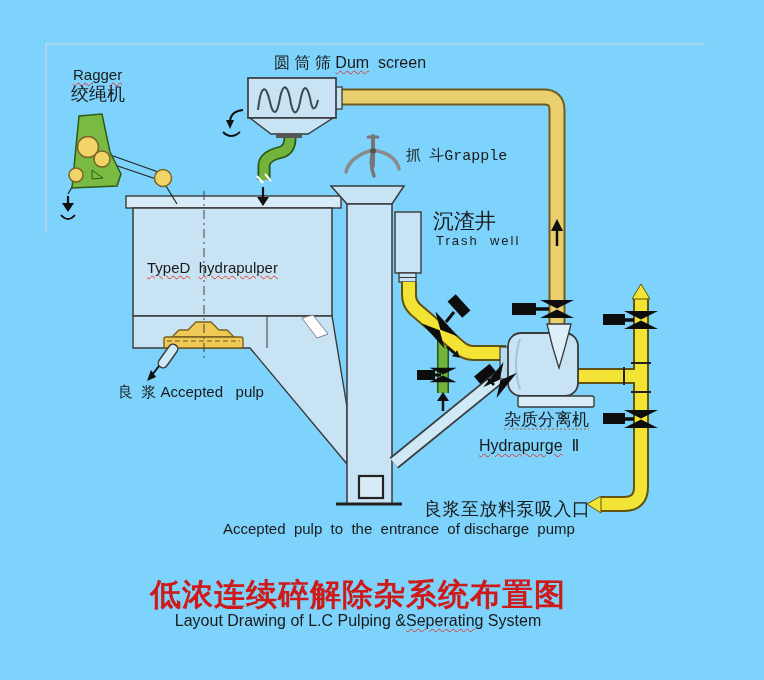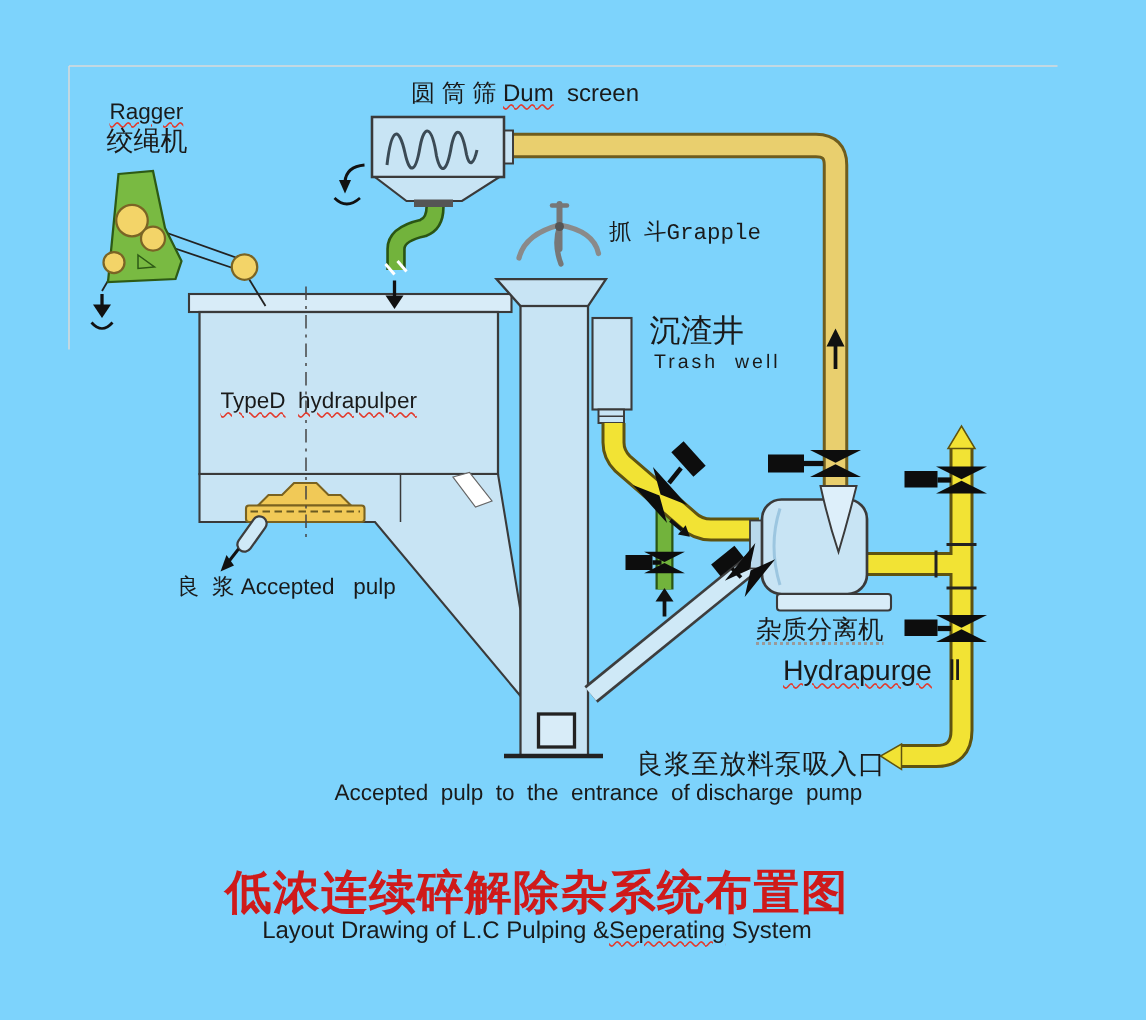--- a/index.html
+++ b/index.html
@@ -211,21 +211,21 @@
 <div class="lbl" style="left:406px;top:146px;font-size:15px;"><span>抓  斗</span><span class="mono">Grapple</span></div>
 
 <div class="lbl" style="left:433px;top:209px;font-size:21px;"><span>沉渣井</span></div>
 <div class="lbl" style="left:436px;top:234px;font-size:13px;letter-spacing:2px;"><span>Trash  well</span></div>
 
 <div class="lbl" style="left:118px;top:383px;font-size:15px;"><span>良  浆 </span><span>Accepted   pulp</span></div>
 
 <div class="lbl" style="left:147px;top:259px;font-size:15px;"><span class="sp">TypeD</span><span>  </span><span class="sp">hydrapulper</span></div>
 
 <div class="lbl" style="left:504px;top:410px;font-size:17px;"><span class="b spg">杂质分离机</span></div>
-<div class="lbl" style="left:522px;top:437px;font-size:19px;"><span class="sp">Hydrapurge</span><span>  Ⅱ</span></div>
+<div class="lbl" style="left:479px;top:437px;font-size:16px;"><span class="sp">Hydrapurge</span><span>  Ⅱ</span></div>
 
 <div class="lbl" style="left:401px;top:499px;font-size:18px;letter-spacing:0.5px;margin-left:23px;"><span class="b">良浆至放料泵吸入口</span></div>
 <div class="lbl" style="left:223px;top:520px;font-size:15px;"><span>Accepted  pulp  to  the  entrance  of discharge  pump</span></div>
 
 <div class="center-wrap" style="top:574px;"><span class="title-zh">低浓连续碎解除杂系统布置图</span></div>
 <div class="center-wrap" style="top:612px;"><span class="title-en">Layout Drawing of L.C Pulping &amp;</span><span class="title-en sp">Seperating</span><span class="title-en"> System</span></div>
 
 </div>
 
 </body></html>

